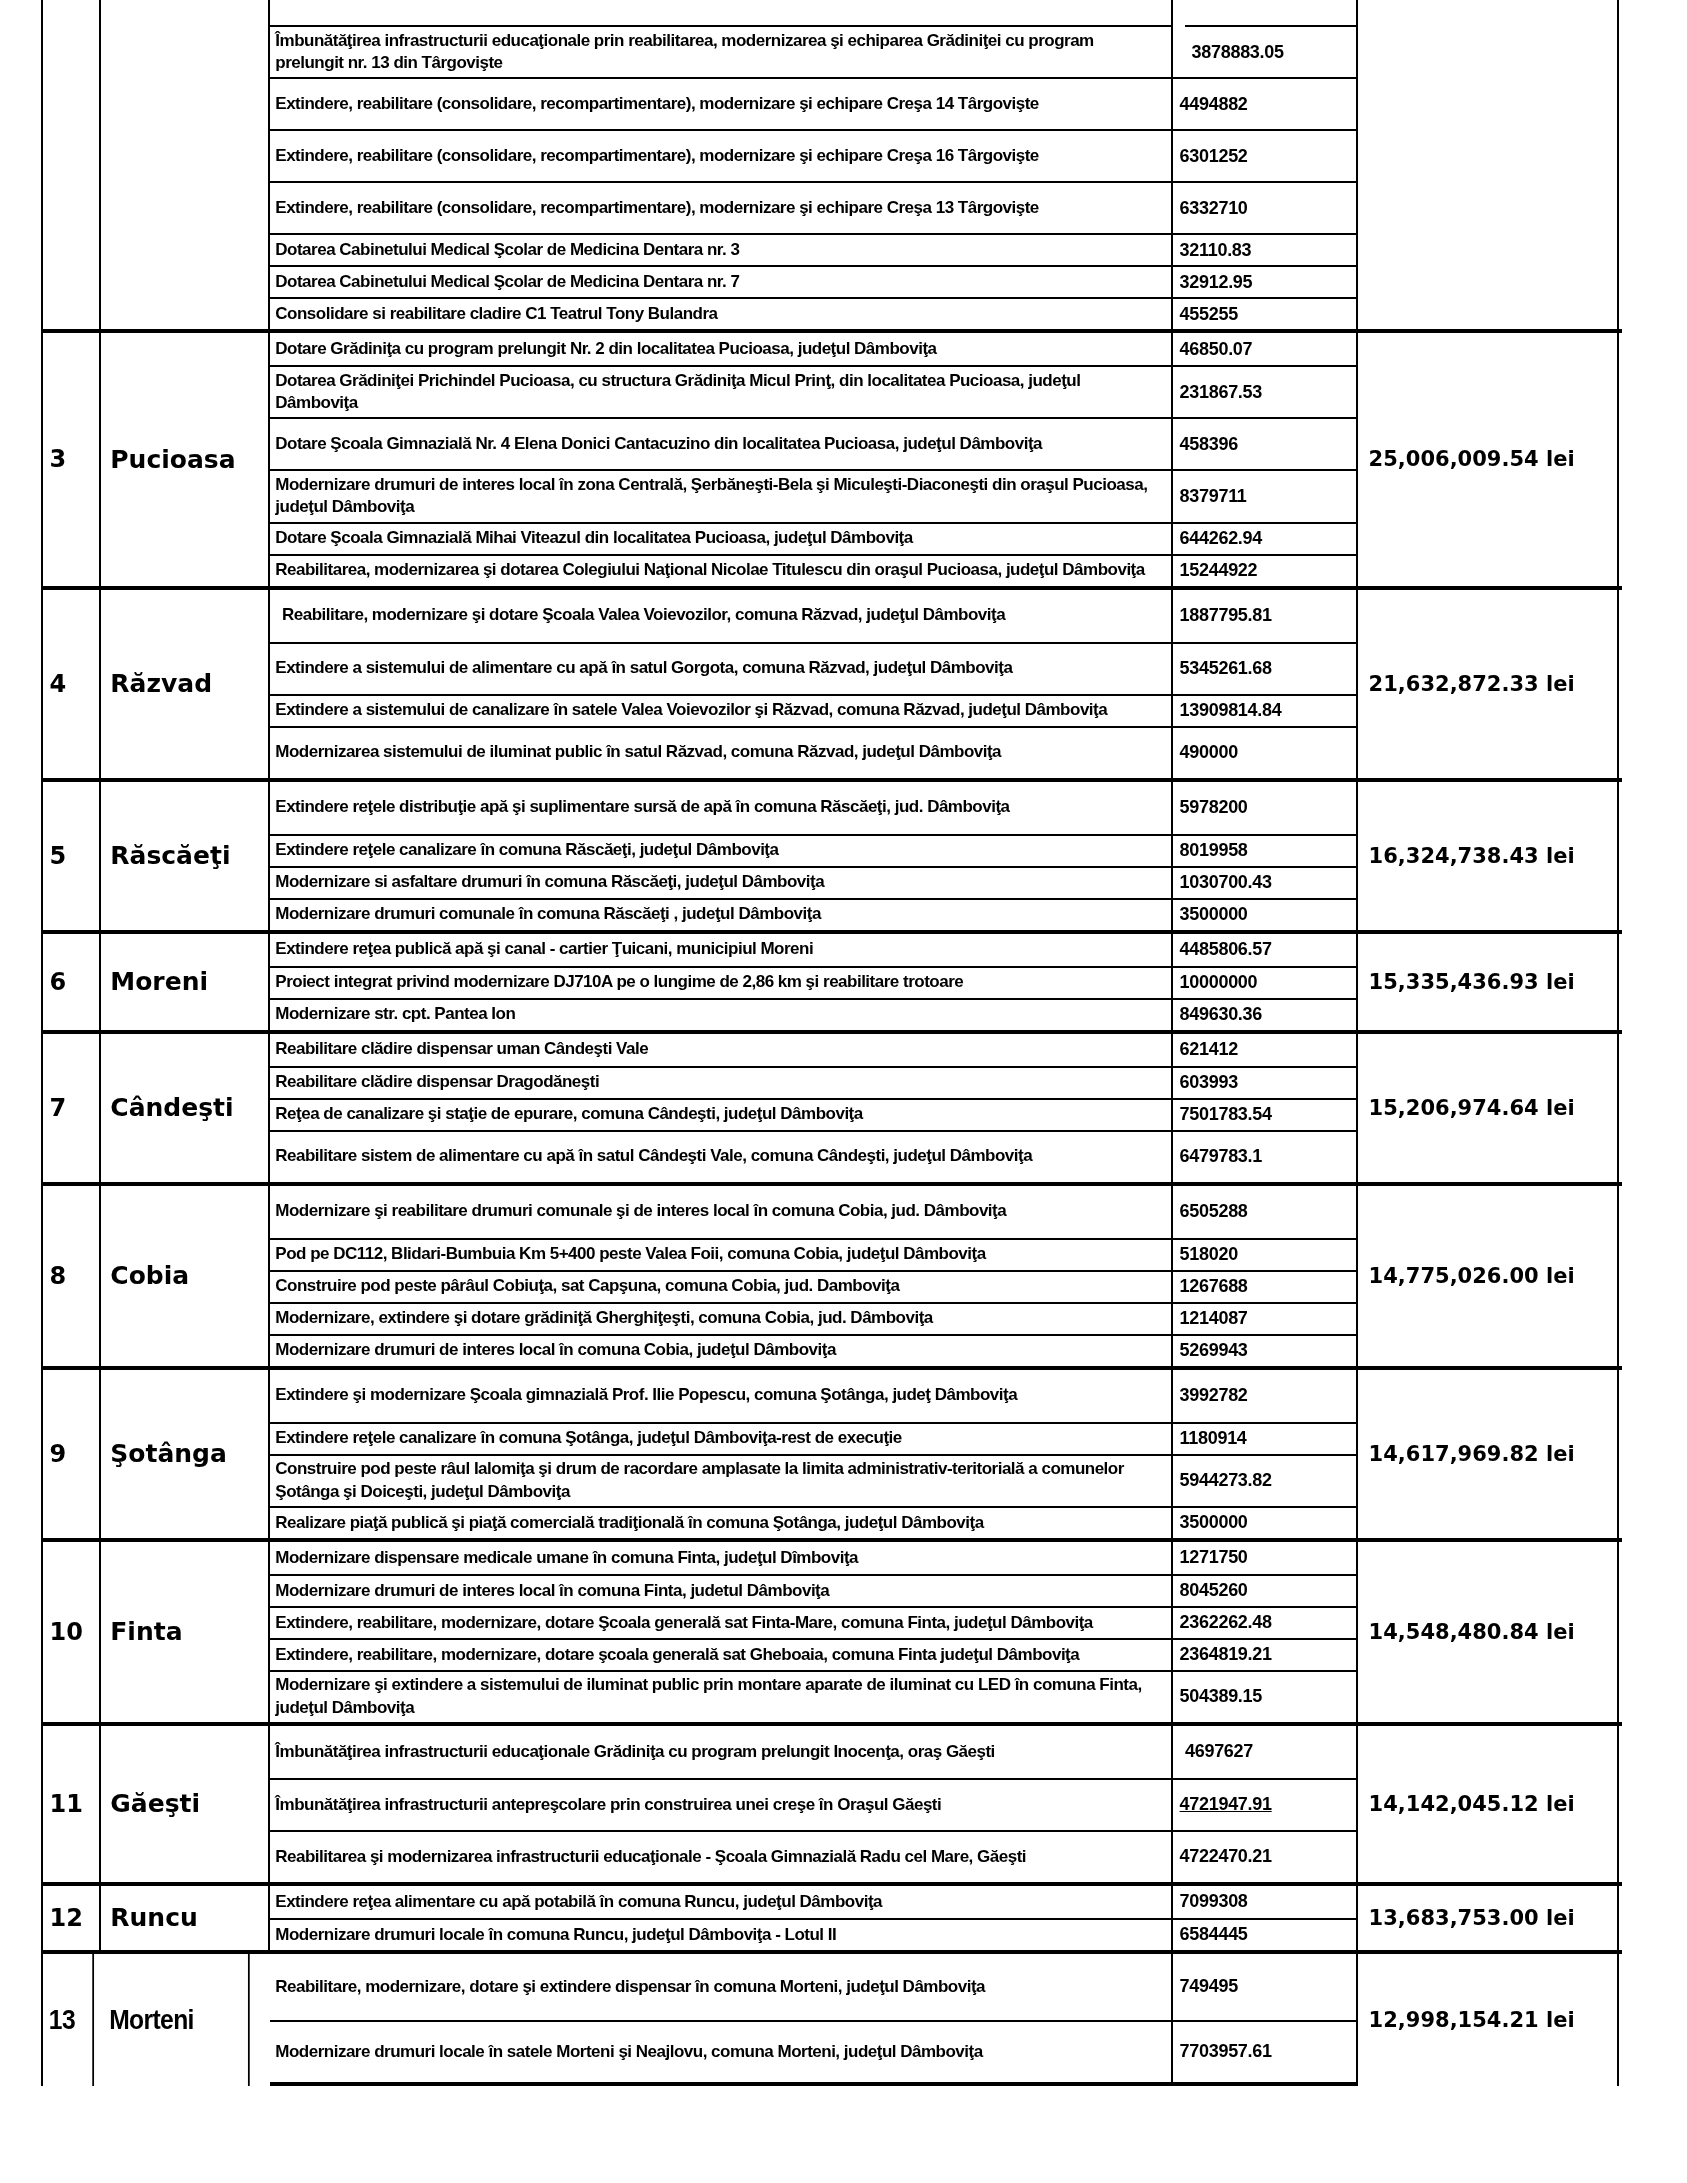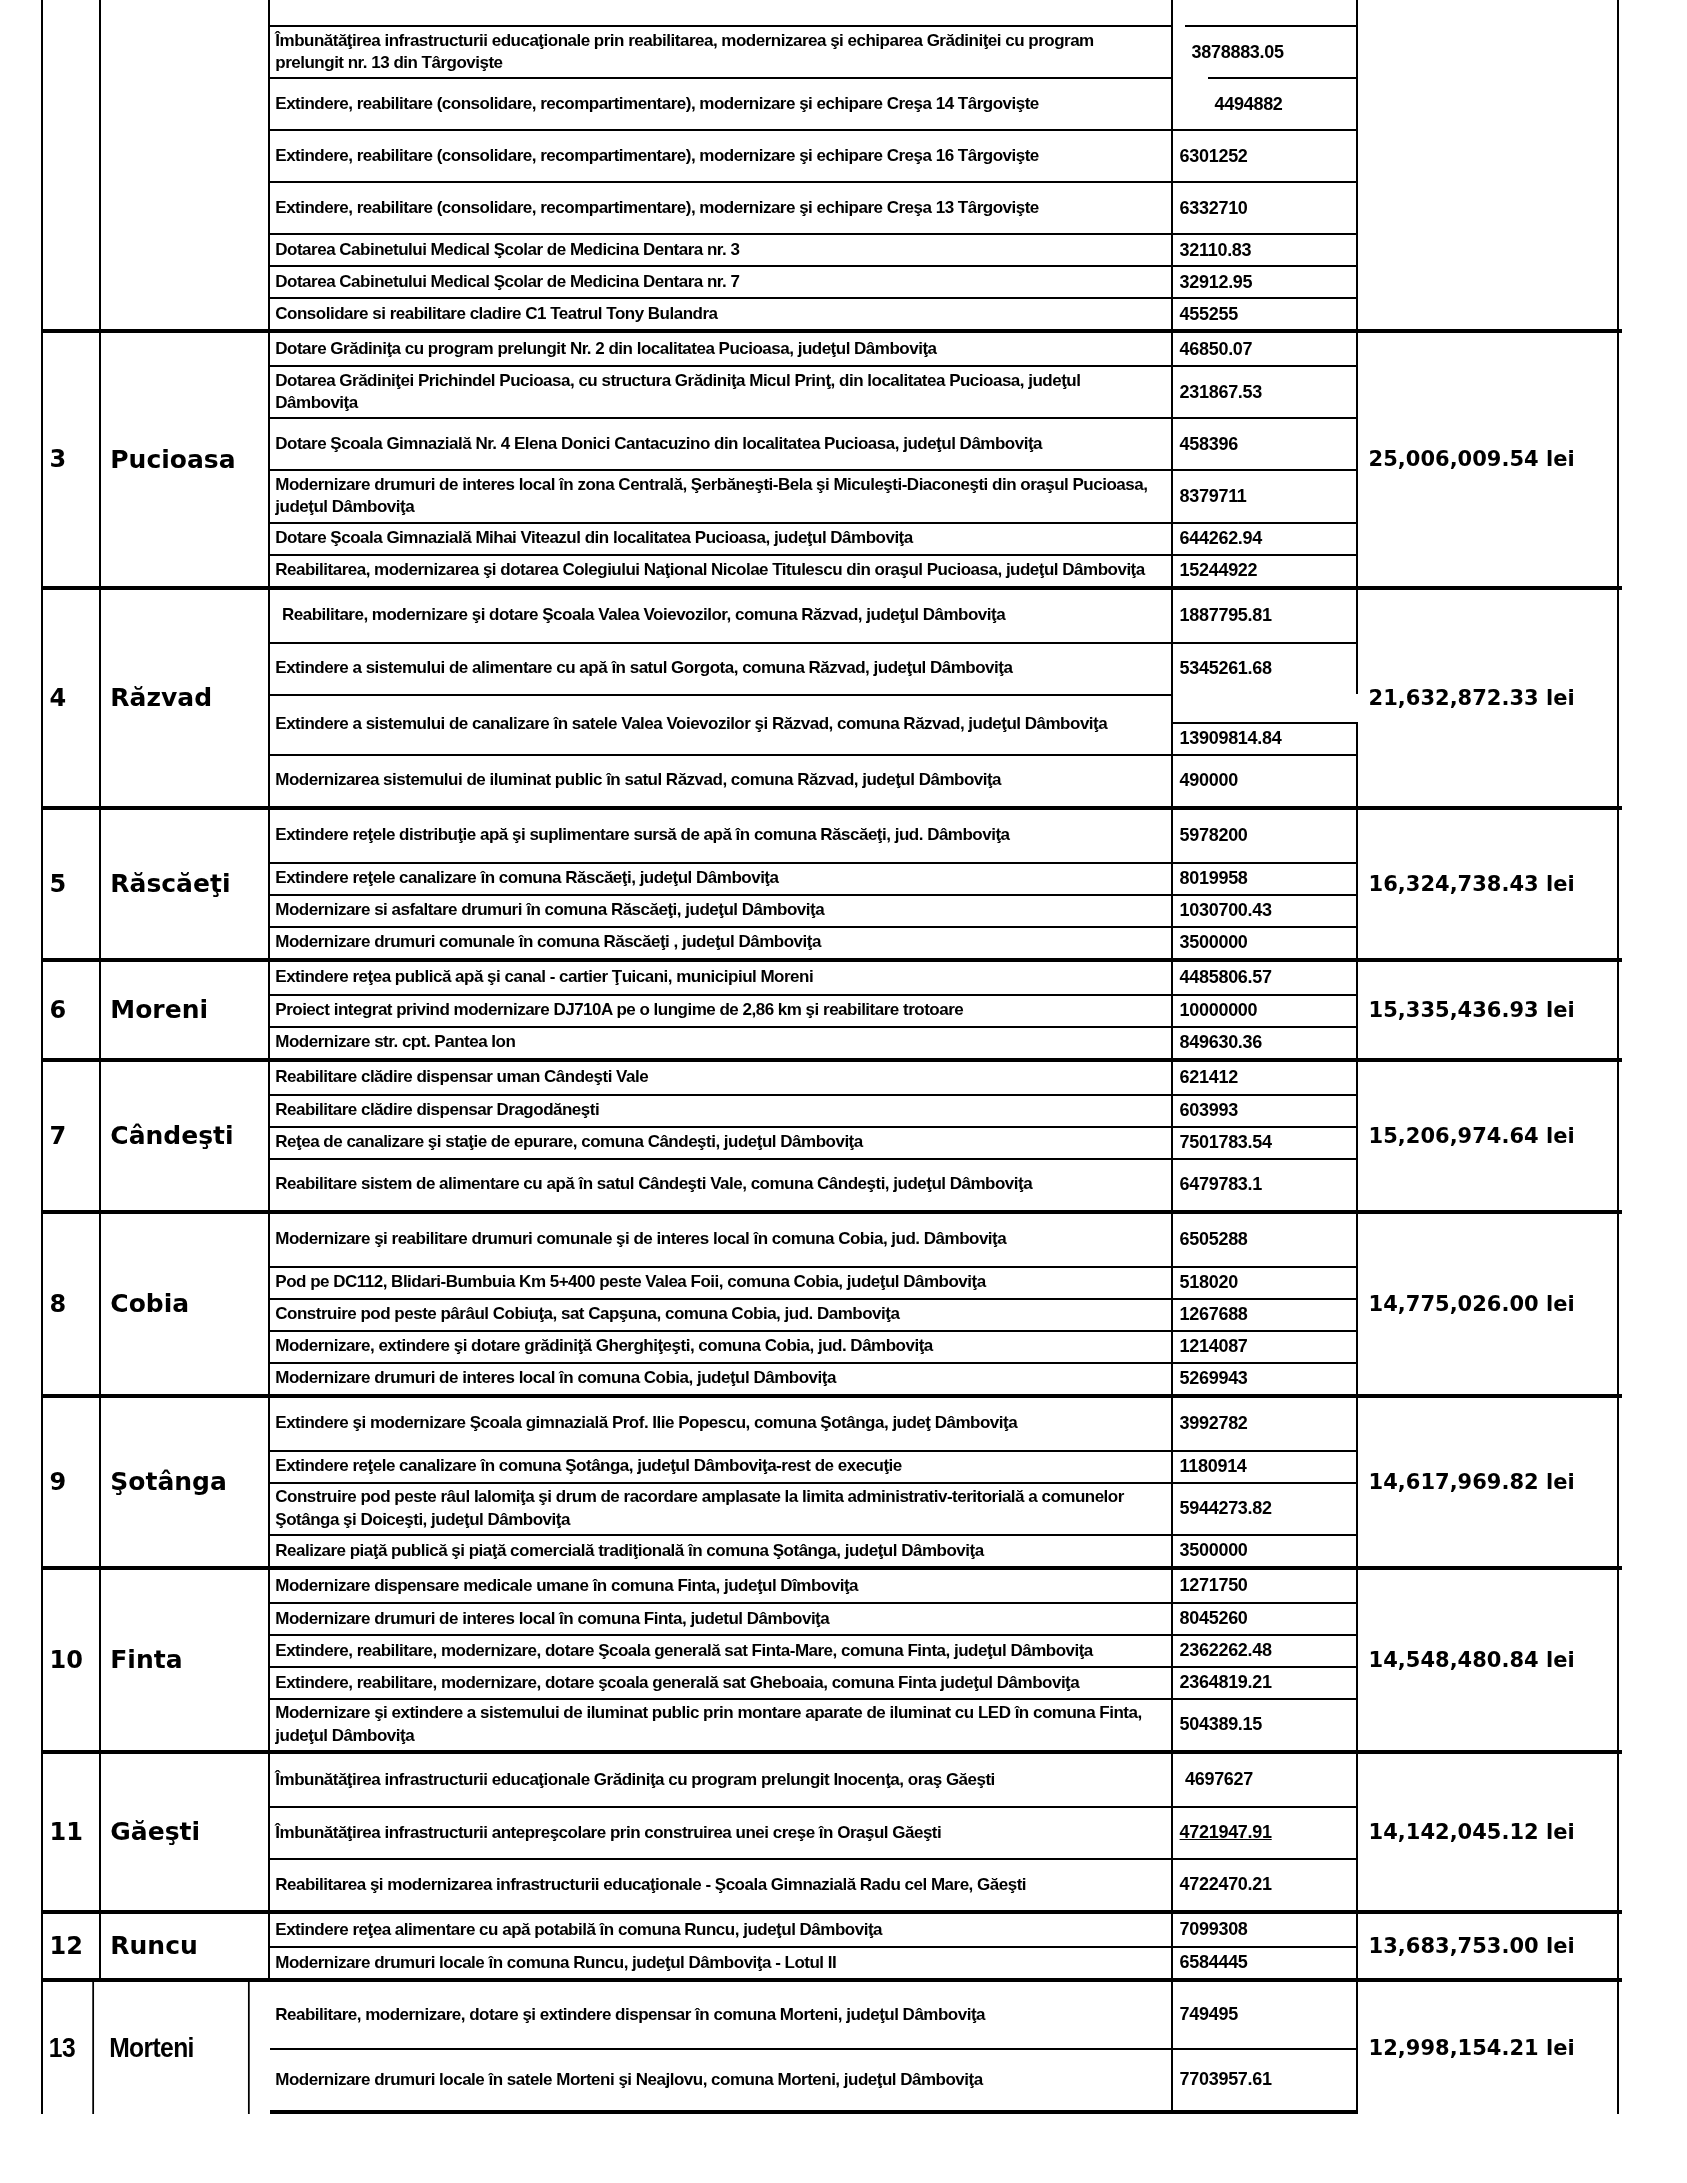--- a/index.html
+++ b/index.html
@@ -87,21 +87,21 @@
   <div class="tbl" id="tbl">
       <div class="sec">
         <div class="cell num" style="grid-row: 1 / 9;"></div>
         <div class="cell muni" style="grid-row: 1 / 9;"></div>
         <div class="cell total" style="grid-row: 1 / 9;"></div>
         <div class="cell pname spacer" style="grid-row: 1; min-height: 25px;"></div>
         <div class="cell pamt spacer" style="grid-row: 1; min-height: 25px;"></div>
         <div class="cell pname first-cut-top" style="grid-row: 2;">Îmbunătăţirea infrastructurii educaţionale prin reabilitarea, modernizarea şi echiparea Grădiniţei cu program prelungit nr. 13 din Târgovişte</div>
         <div class="cell pamt first-cut-top" style="grid-row: 2; margin-left: 12px;">3878883.05</div>
         <div class="cell pname tall row-line" style="grid-row: 3;">Extindere, reabilitare (consolidare, recompartimentare), modernizare şi echipare Creşa 14 Târgovişte</div>
-        <div class="cell pamt tall row-line" style="grid-row: 3; margin-left: 35px;">4494882</div>
+        <div class="cell pamt tall row-line" style="grid-row: 3;">4494882</div>
         <div class="cell pname tall row-line" style="grid-row: 4;">Extindere, reabilitare (consolidare, recompartimentare), modernizare şi echipare Creşa 16 Târgovişte</div>
         <div class="cell pamt tall row-line" style="grid-row: 4;">6301252</div>
         <div class="cell pname tall row-line" style="grid-row: 5;">Extindere, reabilitare (consolidare, recompartimentare), modernizare şi echipare Creşa 13 Târgovişte</div>
         <div class="cell pamt tall row-line" style="grid-row: 5;">6332710</div>
         <div class="cell pname row-line" style="grid-row: 6;">Dotarea Cabinetului Medical Şcolar de Medicina Dentara nr. 3</div>
         <div class="cell pamt row-line" style="grid-row: 6;">32110.83</div>
         <div class="cell pname row-line" style="grid-row: 7;">Dotarea Cabinetului Medical Şcolar de Medicina Dentara nr. 7</div>
         <div class="cell pamt row-line" style="grid-row: 7;">32912.95</div>
         <div class="cell pname row-line" style="grid-row: 8;">Consolidare si reabilitare cladire C1 Teatrul Tony Bulandra</div>
         <div class="cell pamt row-line" style="grid-row: 8;">455255</div>
@@ -125,21 +125,21 @@
       </div>
       <div class="sec">
         <div class="cell num" style="grid-row: 1 / 5;">4</div>
         <div class="cell muni" style="grid-row: 1 / 5;">Răzvad</div>
         <div class="cell total" style="grid-row: 1 / 5;">21,632,872.33 lei</div>
         <div class="cell pname tall" style="grid-row: 1; padding-left: 12px;">Reabilitare, modernizare şi dotare Şcoala Valea Voievozilor, comuna Răzvad, judeţul Dâmboviţa</div>
         <div class="cell pamt tall" style="grid-row: 1;">1887795.81</div>
         <div class="cell pname tall row-line" style="grid-row: 2;">Extindere a sistemului de alimentare cu apă în satul Gorgota, comuna Răzvad, judeţul Dâmboviţa</div>
         <div class="cell pamt tall row-line" style="grid-row: 2;">5345261.68</div>
         <div class="cell pname row-line" style="grid-row: 3;">Extindere a sistemului de canalizare în satele Valea Voievozilor şi Răzvad, comuna Răzvad, judeţul Dâmboviţa</div>
-        <div class="cell pamt row-line" style="grid-row: 3; margin-top: 28px;">13909814.84</div>
+        <div class="cell pamt row-line" style="grid-row: 3;">13909814.84</div>
         <div class="cell pname tall row-line" style="grid-row: 4;">Modernizarea sistemului de iluminat public în satul Răzvad, comuna Răzvad, judeţul Dâmboviţa</div>
         <div class="cell pamt tall row-line" style="grid-row: 4;">490000</div>
       </div>
       <div class="sec">
         <div class="cell num" style="grid-row: 1 / 5;">5</div>
         <div class="cell muni" style="grid-row: 1 / 5;">Răscăeţi</div>
         <div class="cell total" style="grid-row: 1 / 5;">16,324,738.43 lei</div>
         <div class="cell pname tall" style="grid-row: 1;">Extindere reţele distribuţie apă şi suplimentare sursă de apă în comuna Răscăeţi, jud. Dâmboviţa</div>
         <div class="cell pamt tall" style="grid-row: 1;">5978200</div>
         <div class="cell pname row-line" style="grid-row: 2;">Extindere reţele canalizare în comuna Răscăeţi, judeţul Dâmboviţa</div>

